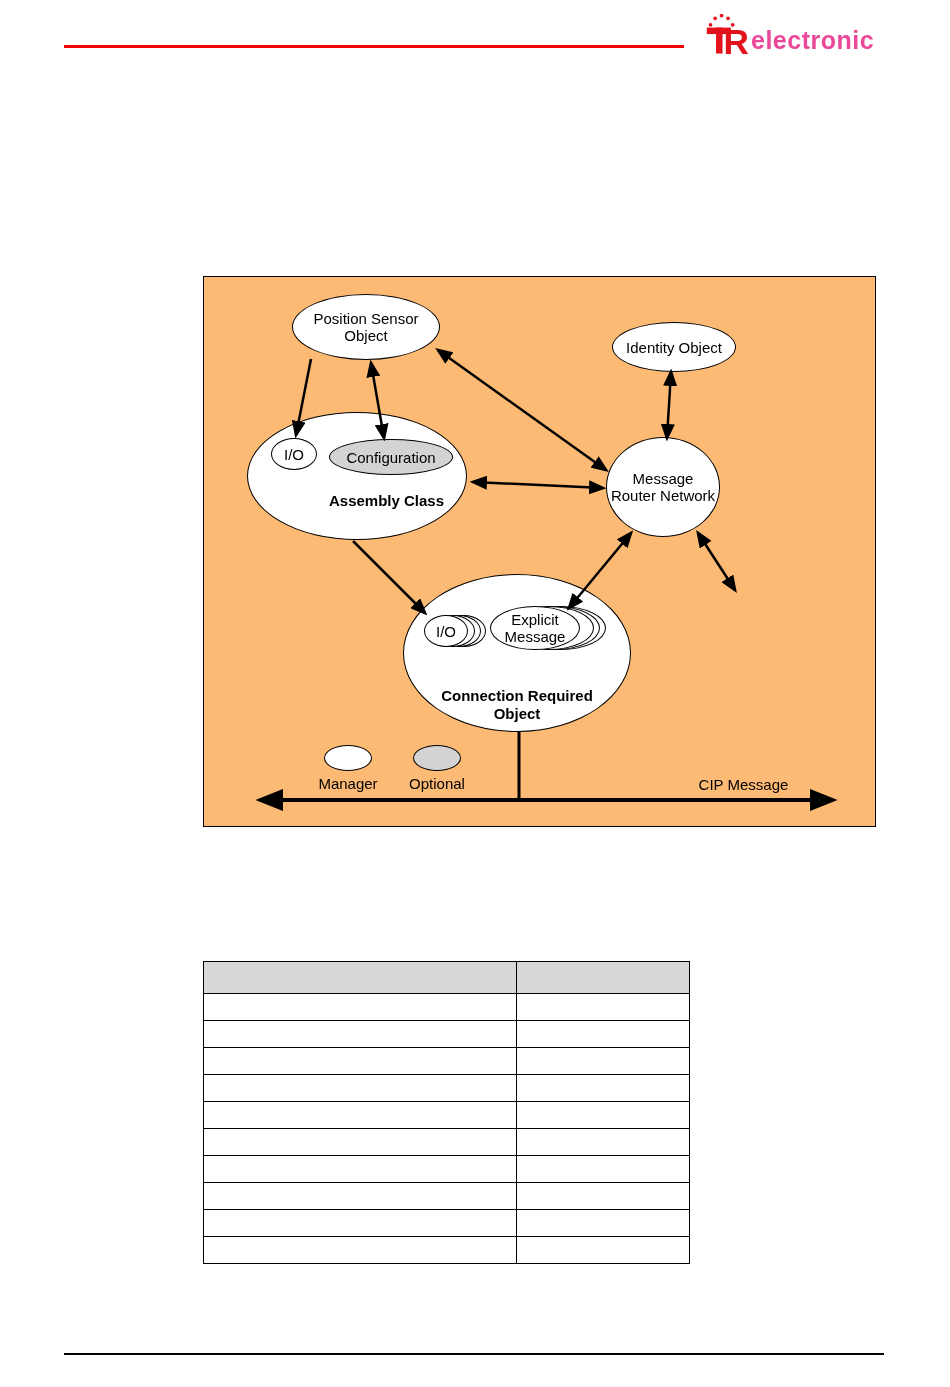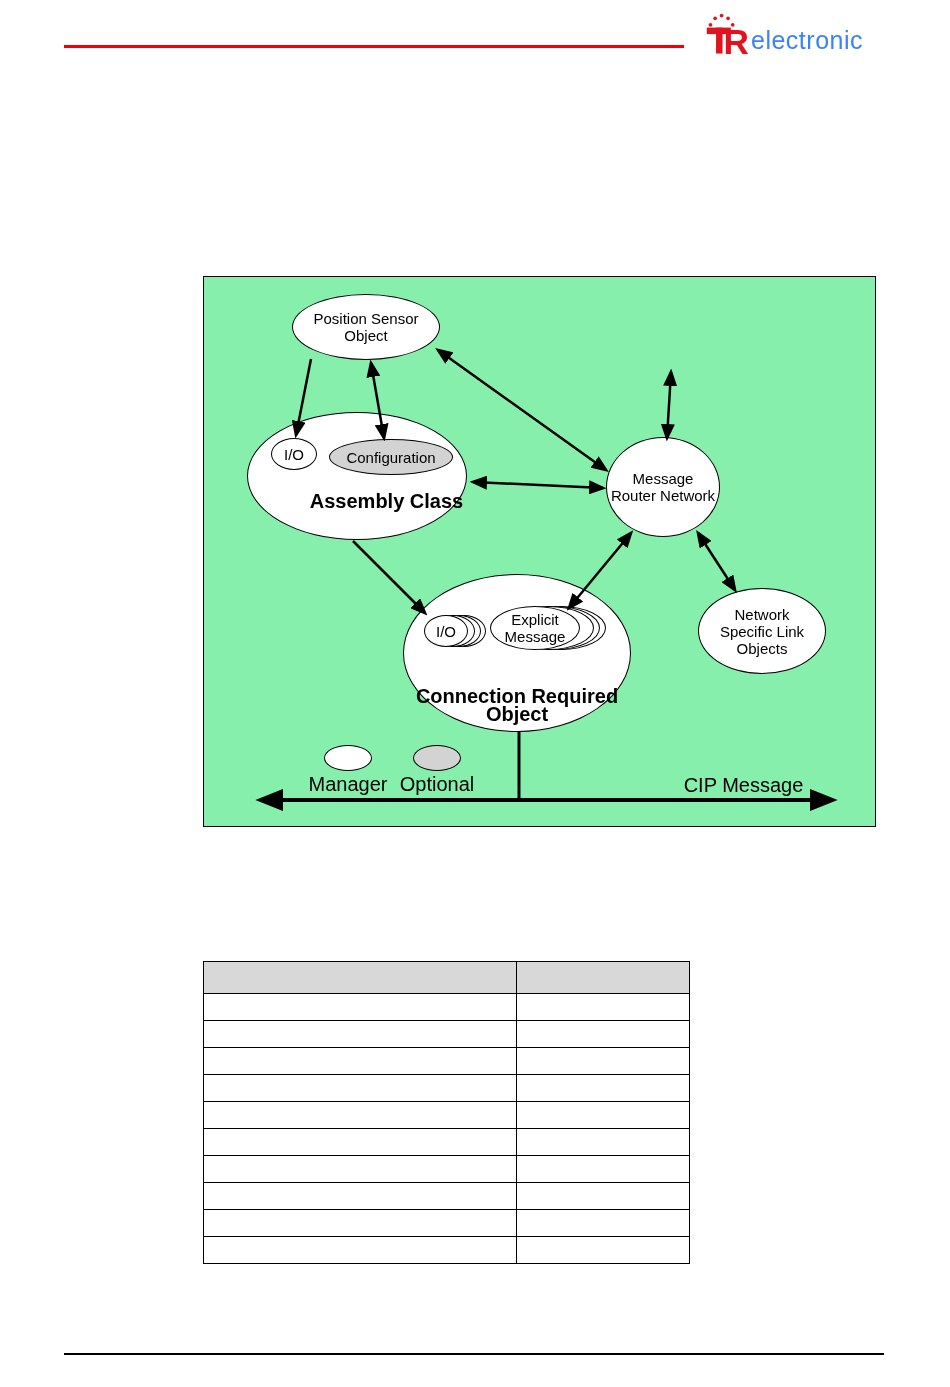--- a/index.html
+++ b/index.html
@@ -6,32 +6,32 @@
   .page {
     position:relative; width:950px; height:1387px; background:#ffffff;
     font-family:"Liberation Sans", sans-serif; color:#000; overflow:hidden;
   }
   
   .top-red-line { position:absolute; left:64px; top:45px; width:620px; height:3px; background:#f40000; }
   .bottom-rule  { position:absolute; left:64px; top:1353px; width:820px; height:2px; background:#000000; }
 
   
   .logo { position:absolute; left:704px; top:10px; height:48px; display:flex; align-items:flex-end; }
-  .logo-text { font-size:25px; font-weight:normal; color:#3b82f6; letter-spacing:0.5px; margin-left:-3px; padding-bottom:3px; }
+  .logo-text { font-size:25px; font-weight:bold; color:#ec4899; letter-spacing:0.5px; margin-left:-3px; padding-bottom:3px; }
 
   
   .diagram { position:absolute; left:203px; top:276px; width:673px; height:551px;
-             border:1px solid #000; box-sizing:border-box; background:#86efac; }
+             border:1px solid #000; box-sizing:border-box; background:#fdba74; }
   .ellipse {
     position:absolute; border:1.5px solid #000; border-radius:50%; background:#fff;
     display:flex; flex-direction:column; align-items:center; justify-content:center;
     text-align:center; font-size:15px; line-height:17px; box-sizing:border-box;
   }
   .gray { background:#d3d3d3;justify-content:center; }
-  .lbl { position:absolute; text-align:center; font-size:20px; line-height:18px; z-index:6; }
+  .lbl { position:absolute; text-align:center; font-size:15px; line-height:18px; z-index:6; }
   .bold { font-weight:bold; }
   .lbl span { display:block; }
   svg.arrows { position:absolute; left:0; top:0; z-index:5; pointer-events:none; }
   svg.arrows line { stroke:#000; stroke-width:2.5; }
   svg.arrows line.thick { stroke-width:4; }
   svg.arrows line.drop { stroke-width:3; }
 
   
   .data-table { position:absolute; left:203px; top:961px; width:486px; border-collapse:collapse; table-layout:fixed; }
   .data-table th { height:29px; background:#d8d8d8; border:1px solid #000; }
@@ -88,20 +88,23 @@
       <line class="drop" x1="315" y1="455" x2="315" y2="521"></line>
 
       <line class="thick" x1="57" y1="523" x2="628" y2="523" marker-start="url(#ah)" marker-end="url(#ah)"></line>
     </svg>
 
     <div class="ellipse" style="left:88px;top:17px;width:148px;height:66px">
       <span>Position Sensor</span>
       <span>Object</span>
     </div>
 
+    <div class="ellipse" style="left:408px;top:45px;width:124px;height:50px">
+      <span>Identity Object</span>
+    </div>
 
     <div class="ellipse" style="left:43px;top:135px;width:220px;height:128px"></div>
     <div class="ellipse" style="left:67px;top:161px;width:46px;height:32px">
       <span>I/O</span>
     </div>
     <div class="ellipse gray" style="left:125px;top:162px;width:124px;height:36px">
       <span>Configuration</span>
     </div>
     <div class="lbl bold" style="left:100px;top:215px;width:165px">
       <span>Assembly Class</span>
@@ -126,25 +129,20 @@
     <div class="ellipse" style="left:300px;top:329px;width:90px;height:44px"></div>
     <div class="ellipse" style="left:286px;top:329px;width:90px;height:44px">
       <span>Explicit</span>
       <span>Message</span>
     </div>
     <div class="lbl bold" style="left:203px;top:410px;width:220px">
       <span>Connection Required</span>
       <span>Object</span>
     </div>
 
-    <div class="ellipse" style="left:494px;top:311px;width:128px;height:86px">
-      <span>Network</span>
-      <span>Specific Link</span>
-      <span>Objects</span>
-    </div>
 
     <div class="ellipse" style="left:120px;top:468px;width:48px;height:26px"></div>
     <div class="ellipse gray" style="left:209px;top:468px;width:48px;height:26px"></div>
     <div class="lbl" style="left:96px;top:498px;width:96px">
       <span>Manager</span>
     </div>
     <div class="lbl" style="left:185px;top:498px;width:96px">
       <span>Optional</span>
     </div>
 

